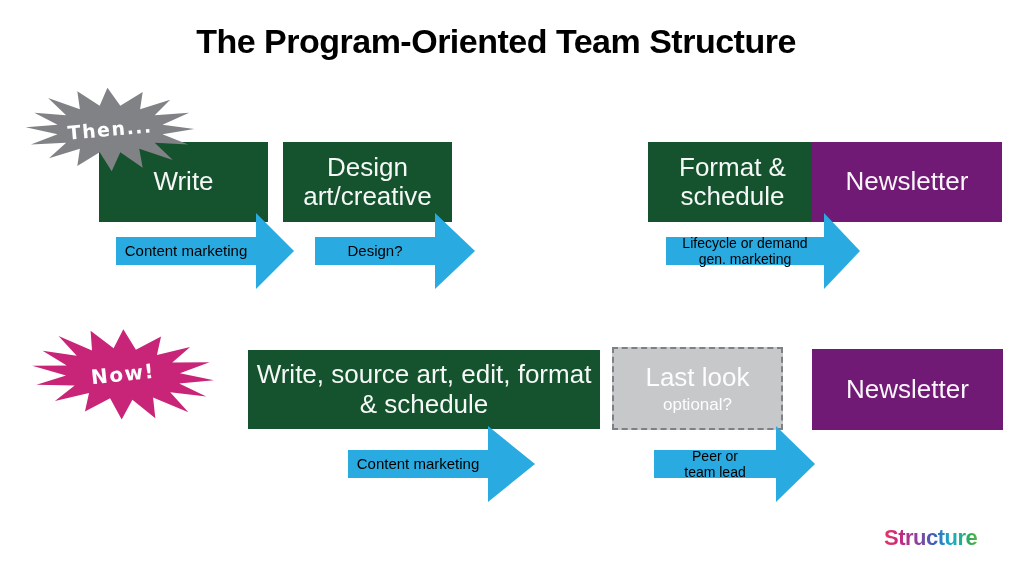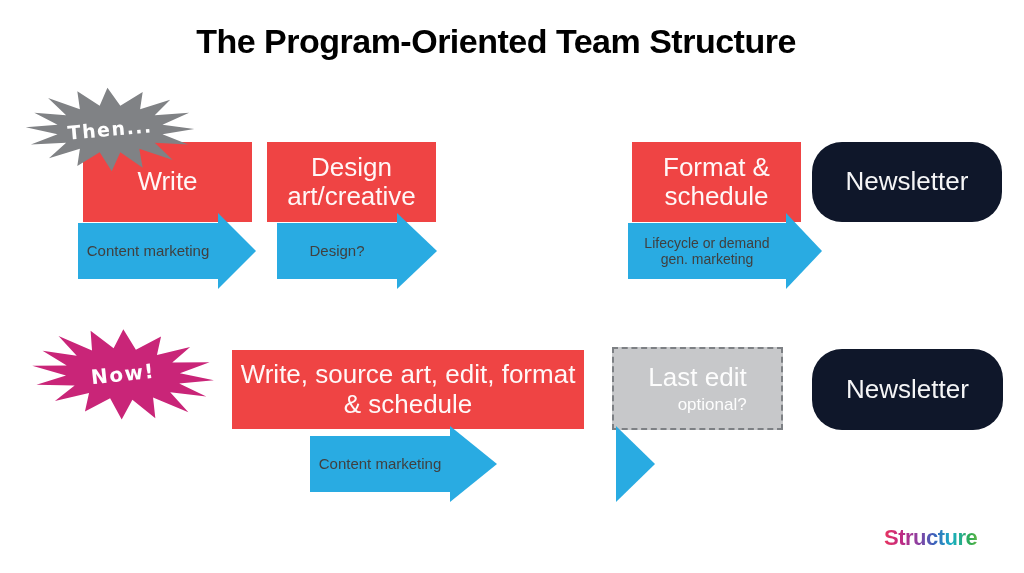--- a/index.html
+++ b/index.html
@@ -11,30 +11,30 @@
     position:absolute;left:0;top:22px;width:992px;margin:0;
     text-align:center;font-size:34px;font-weight:bold;color:#000;
     letter-spacing:-0.5px;
   }
   
   .box{
     position:absolute;display:flex;align-items:center;justify-content:center;
     text-align:center;color:rgba(255,255,255,0.96);font-size:26px;font-weight:400;
     line-height:1.12;z-index:1;
   }
-  .box.gray{background:#ef4444;}
-  .box.green{background:#0f172a;border-radius:30px;}
+  .box.gray{background:#14532d;margin-left:16px;}
+  .box.green{background:#701a75;}
   .box.dashed{background:#c7c8ca;border:2px dashed #7d8084;box-sizing:border-box;}
   .box .inner{padding:0 8px;}
-  .lastlook-sub{font-size:17px;margin-top:2px;text-align:right;}
+  .lastlook-sub{font-size:17px;margin-top:2px;}
   
   .arrow{position:absolute;display:flex;align-items:center;z-index:2;height:76px;}
   .arrow-body{
-    background:#29abe2;height:56px;display:flex;align-items:center;justify-content:center;
-    color:#404040;font-size:15px;line-height:1.15;text-align:center;
+    background:#29abe2;height:28px;display:flex;align-items:center;justify-content:center;
+    color:#000000;font-size:15px;line-height:1.15;text-align:center;margin-left:38px;
   }
   .arrow-body .lbl{padding:0 4px;}
   .arrow-body .lbl.small{font-size:14px;}
   .arrow-body .lbl.narrow{max-width:72px;}
   .arrow-head{
     width:0;height:0;
     border-top:38px solid transparent;border-bottom:38px solid transparent;
     border-left:40px solid #29abe2;
   }
   
@@ -96,35 +96,38 @@
       <span class="lbl small">Lifecycle or demand gen. marketing</span>
     </div>
     <div class="arrow-head" style="border-left-width:36px"></div>
   </div>
 
   <div class="box gray" style="left:232px;top:350px;width:352px;height:79px">
     <span class="inner">Write, source art, edit, format &amp; schedule</span>
   </div>
   <div class="box dashed" style="left:612px;top:347px;width:171px;height:83px">
     <div class="inner">
-      <div>Last edit</div>
+      <div>Last look</div>
       <div class="lastlook-sub">optional?</div>
     </div>
   </div>
   <div class="box green" style="left:812px;top:349px;width:191px;height:81px">
     <span class="inner">Newsletter</span>
   </div>
 
   <div class="arrow" style="left:310px;top:426px">
     <div class="arrow-body" style="width:140px">
       <span class="lbl">Content marketing</span>
     </div>
     <div class="arrow-head" style="border-left-width:47px"></div>
   </div>
   <div class="arrow" style="left:616px;top:426px">
+    <div class="arrow-body" style="width:122px">
+      <span class="lbl small narrow">Peer or team lead</span>
+    </div>
     <div class="arrow-head" style="border-left-width:39px"></div>
   </div>
 
   <div class="star star-then" style="left:14px;top:86px;width:192px;height:86px">
     <svg viewBox="0 0 200 100">
       <polygon class="fill-gray" points="198,50 161,56 191,68 152,66 173,86 134,73 138,95 112,77 102,99 88,77 62,93 65,73 29,84 49,66 8,68 39,56 2,48 39,45 12,31 49,34 28,14 65,27 62,6 88,23 97,2 112,23 138,7 135,27 170,16 152,34 192,31 161,45"></polygon>
     </svg>
     <span class="star-label">Then...</span>
   </div>
 

